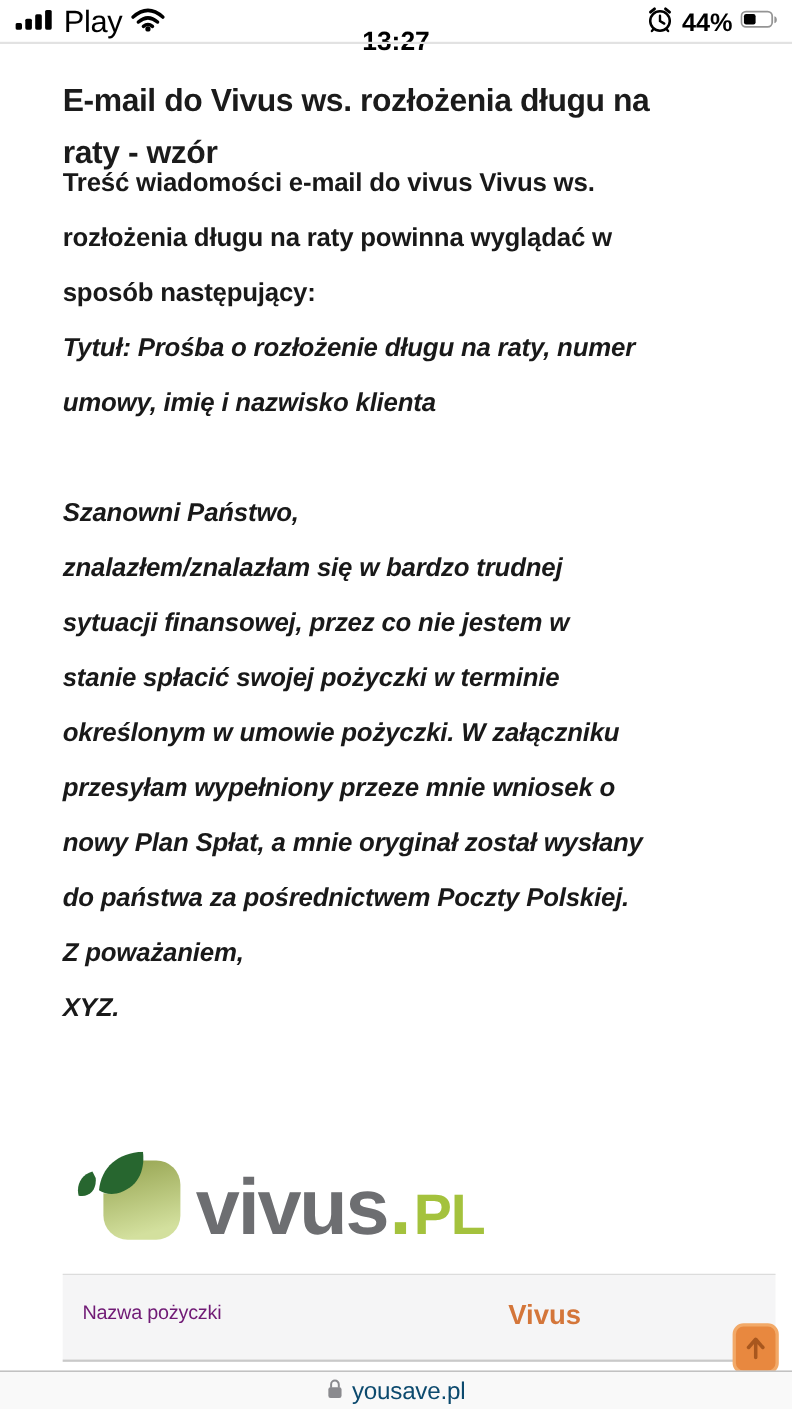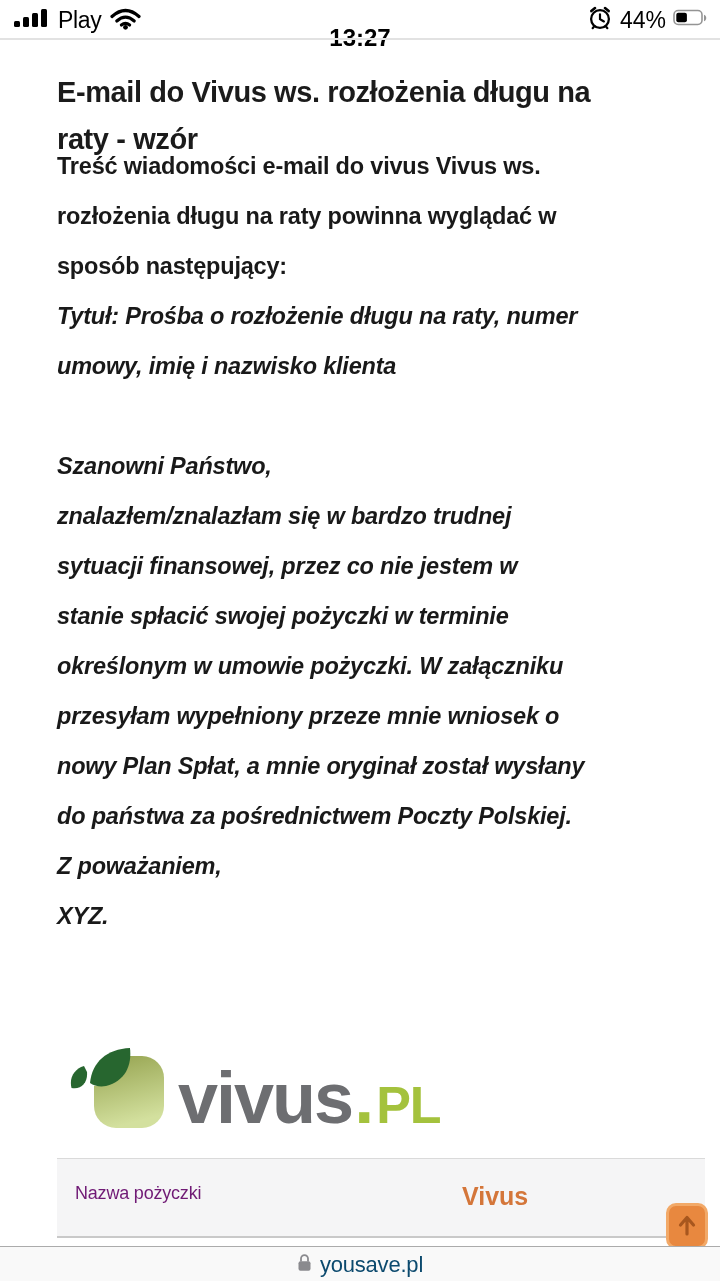--- a/index.html
+++ b/index.html
@@ -4,23 +4,23 @@
 <style>
   html,body{margin:0;padding:0;}
   .screen{
     position:relative;width:720px;height:1281px;background:#ffffff;overflow:hidden;
     font-family:"Liberation Sans",sans-serif;color:var(--text-dark,#1a1a1a);
   }
   
   .status-bar{position:absolute;top:0;left:0;width:720px;height:38px;background:#fff;}
   .status-hairline{position:absolute;top:38px;left:0;width:720px;height:2px;background:#e2e2e2;}
   .sb-left{position:absolute;left:14px;top:6px;height:28px;display:flex;align-items:center;gap:8px;}
-  .sb-carrier{font-size:23px;letter-spacing:-0.3px;color:#000;}
+  .sb-carrier{font-size:28px;letter-spacing:-0.3px;color:#000;}
   .sb-time{position:absolute;left:0;top:24px;width:720px;text-align:center;font-size:24px;font-weight:600;color:#000;}
-  .sb-right{position:absolute;right:10px;top:6px;height:28px;display:flex;align-items:center;gap:7px;}
+  .sb-right{position:absolute;right:10px;top:6px;height:28px;display:flex;align-items:center;gap:7px;font-weight:bold;}
   .sb-batt-label{font-size:23px;color:#000;}
   
   .heading{position:absolute;left:57px;top:50px;font-size:29px;font-weight:700;letter-spacing:-0.4px;color:#1b1b1b;line-height:47px;white-space:nowrap;}
   .bodytext{position:absolute;left:57px;top:141px;font-size:23.5px;font-weight:700;letter-spacing:-0.2px;line-height:50px;color:#191919;white-space:nowrap;}
   .italic{font-style:italic;}
   .letter-block{margin-top:50px;}
   
   .logo{position:absolute;left:70px;top:1048px;height:92px;display:flex;align-items:flex-end;}
   .logo-icon{margin-right:12px;margin-bottom:2px;}
   .logo-text{display:flex;align-items:baseline;line-height:1;padding-bottom:6px;}

